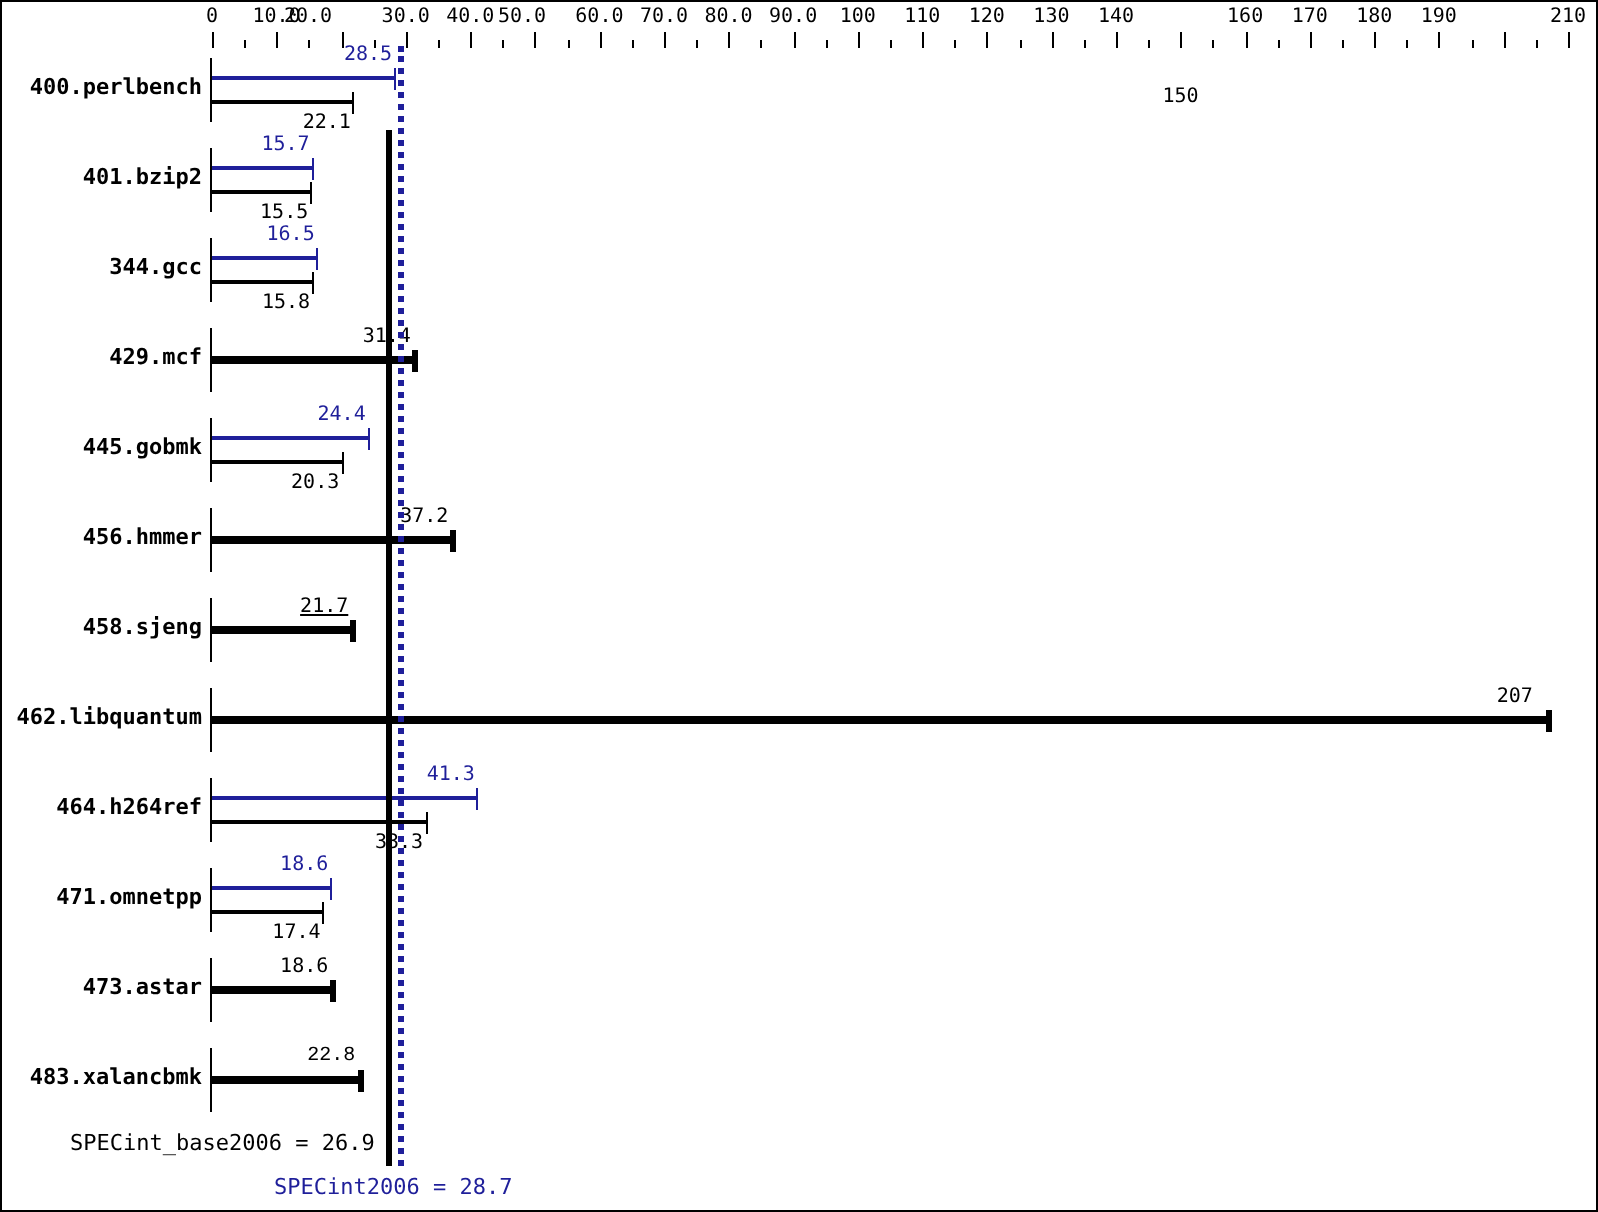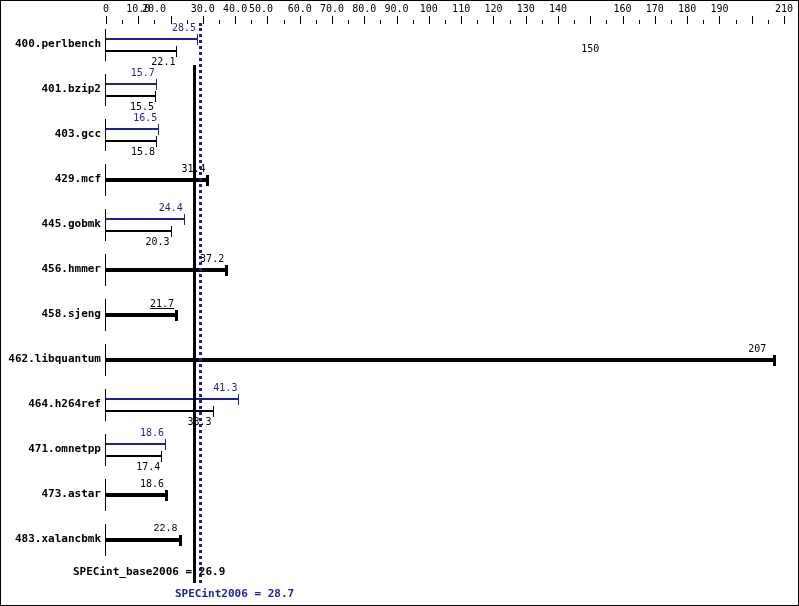--- a/index.html
+++ b/index.html
@@ -8,21 +8,21 @@
   .mono { font-family:"DejaVu Sans Mono","Liberation Mono",monospace; }
   .tick-label { position:absolute; top:2px; font-size:10px; color:#000; transform:translateX(-50%); white-space:nowrap; }
   .tick { position:absolute; width:1px; background:#000; }
   .bench-label { position:absolute; left:0; width:100px; text-align:right; font-size:11px; font-weight:bold; color:#000; white-space:nowrap; }
   .bar { position:absolute; left:105px; }
   .cap { position:absolute; width:1px; }
   .val { position:absolute; font-size:10px; white-space:nowrap; }
   .axis-stub { position:absolute; left:104px; width:1px; background:#000; }
   .base-line { position:absolute; width:3px; background:#000; }
   .peak-line { position:absolute; width:0; border-left:3px dotted #1f1f9a; }
-  .summary { position:absolute; font-size:11px; font-weight:bold; white-space:nowrap;margin-left:38px; }
+  .summary { position:absolute; font-size:11px; font-weight:normal; white-space:nowrap; }
 </style>
 </head>
 <body>
 
 <div id="frame">
   <div id="axis">
       <div class="tick-label mono" style="left: 105px;">0</div>
       <div class="tick-label mono" style="left: 137.286px;">10.0</div>
       <div class="tick-label mono" style="left: 153px;">20.0</div>
       <div class="tick-label mono" style="left: 201.857px;">30.0</div>
@@ -97,21 +97,21 @@
       <div class="cap" style="left: 175.351px; top: 45px; height: 11px; width: 1px; background: rgb(0, 0, 0);"></div>
       <div class="val mono" style="color: rgb(0, 0, 0); top: 55px; left: 150.351px;">22.1</div>
       <div class="bench-label mono" style="top: 81px;">401.bzip2</div>
       <div class="axis-stub" style="top: 73px; height: 32px;"></div>
       <div class="bar" style="top: 82px; height: 2px; width: 50.6886px; background: rgb(31, 31, 154);"></div>
       <div class="cap" style="left: 154.689px; top: 78px; height: 11px; width: 1px; background: rgb(31, 31, 154);"></div>
       <div class="val mono" style="color: rgb(31, 31, 154); top: 66px; left: 129.689px;">15.7</div>
       <div class="bar" style="top: 94px; height: 2px; width: 50.0429px; background: rgb(0, 0, 0);"></div>
       <div class="cap" style="left: 154.043px; top: 90px; height: 11px; width: 1px; background: rgb(0, 0, 0);"></div>
       <div class="val mono" style="color: rgb(0, 0, 0); top: 100px; left: 129.043px;">15.5</div>
-      <div class="bench-label mono" style="top: 126px;">403.gcc</div>
+      <div class="bench-label mono" style="top: 126px;">344.gcc</div>
       <div class="axis-stub" style="top: 118px; height: 32px;"></div>
       <div class="bar" style="top: 127px; height: 2px; width: 53.2714px; background: rgb(31, 31, 154);"></div>
       <div class="cap" style="left: 157.271px; top: 123px; height: 11px; width: 1px; background: rgb(31, 31, 154);"></div>
       <div class="val mono" style="color: rgb(31, 31, 154); top: 111px; left: 132.271px;">16.5</div>
       <div class="bar" style="top: 139px; height: 2px; width: 51.0114px; background: rgb(0, 0, 0);"></div>
       <div class="cap" style="left: 155.011px; top: 135px; height: 11px; width: 1px; background: rgb(0, 0, 0);"></div>
       <div class="val mono" style="color: rgb(0, 0, 0); top: 145px; left: 130.011px;">15.8</div>
       <div class="bench-label mono" style="top: 171px;">429.mcf</div>
       <div class="axis-stub" style="top: 163px; height: 32px;"></div>
       <div class="bar" style="top: 177px; height: 4px; width: 101.377px; background: rgb(0, 0, 0);"></div>

